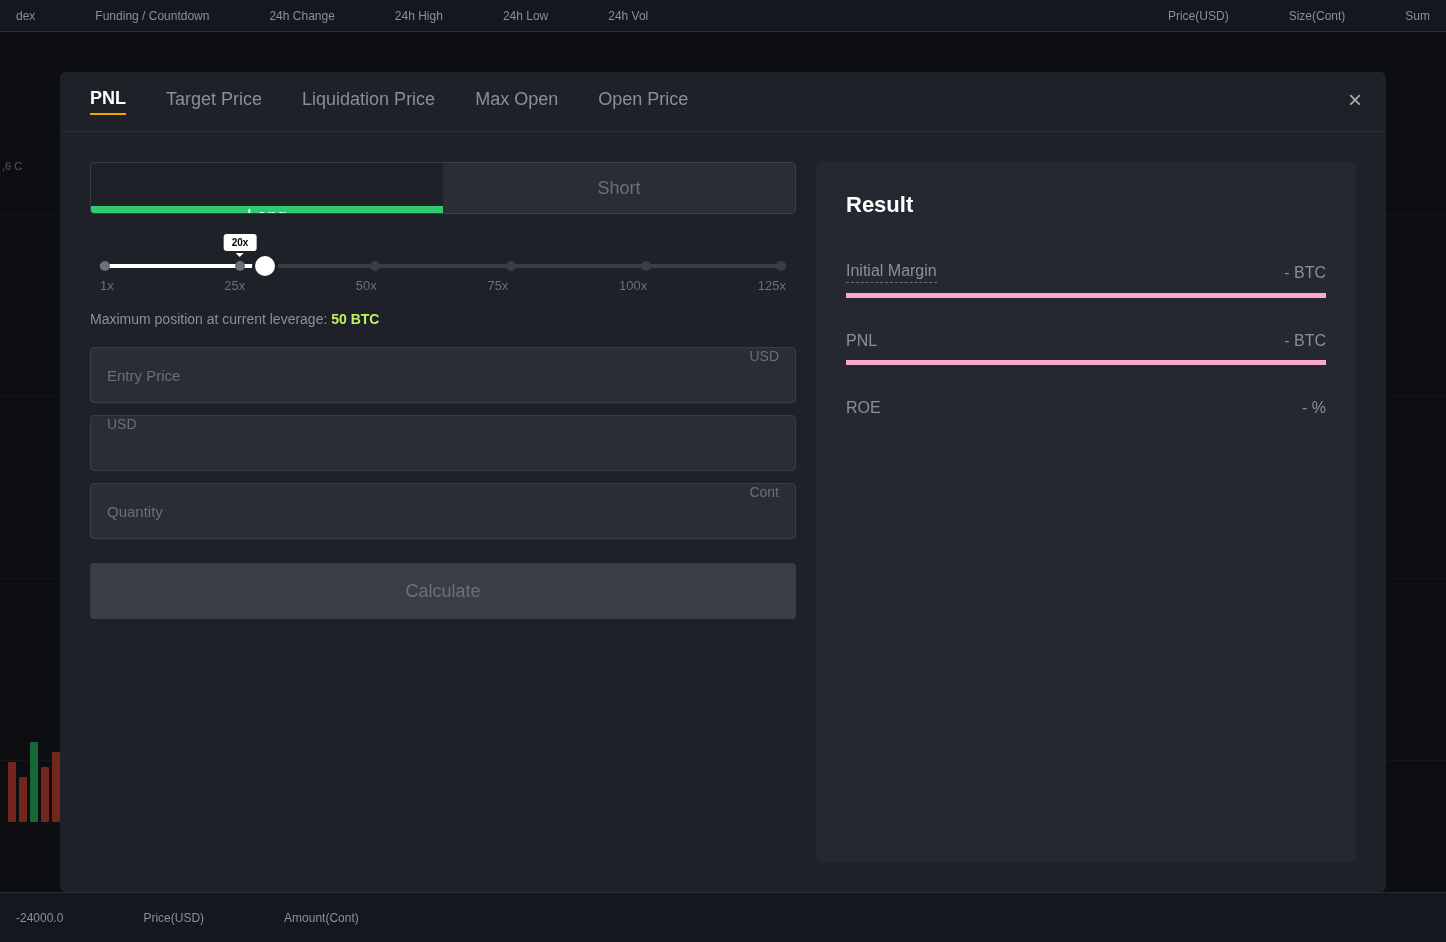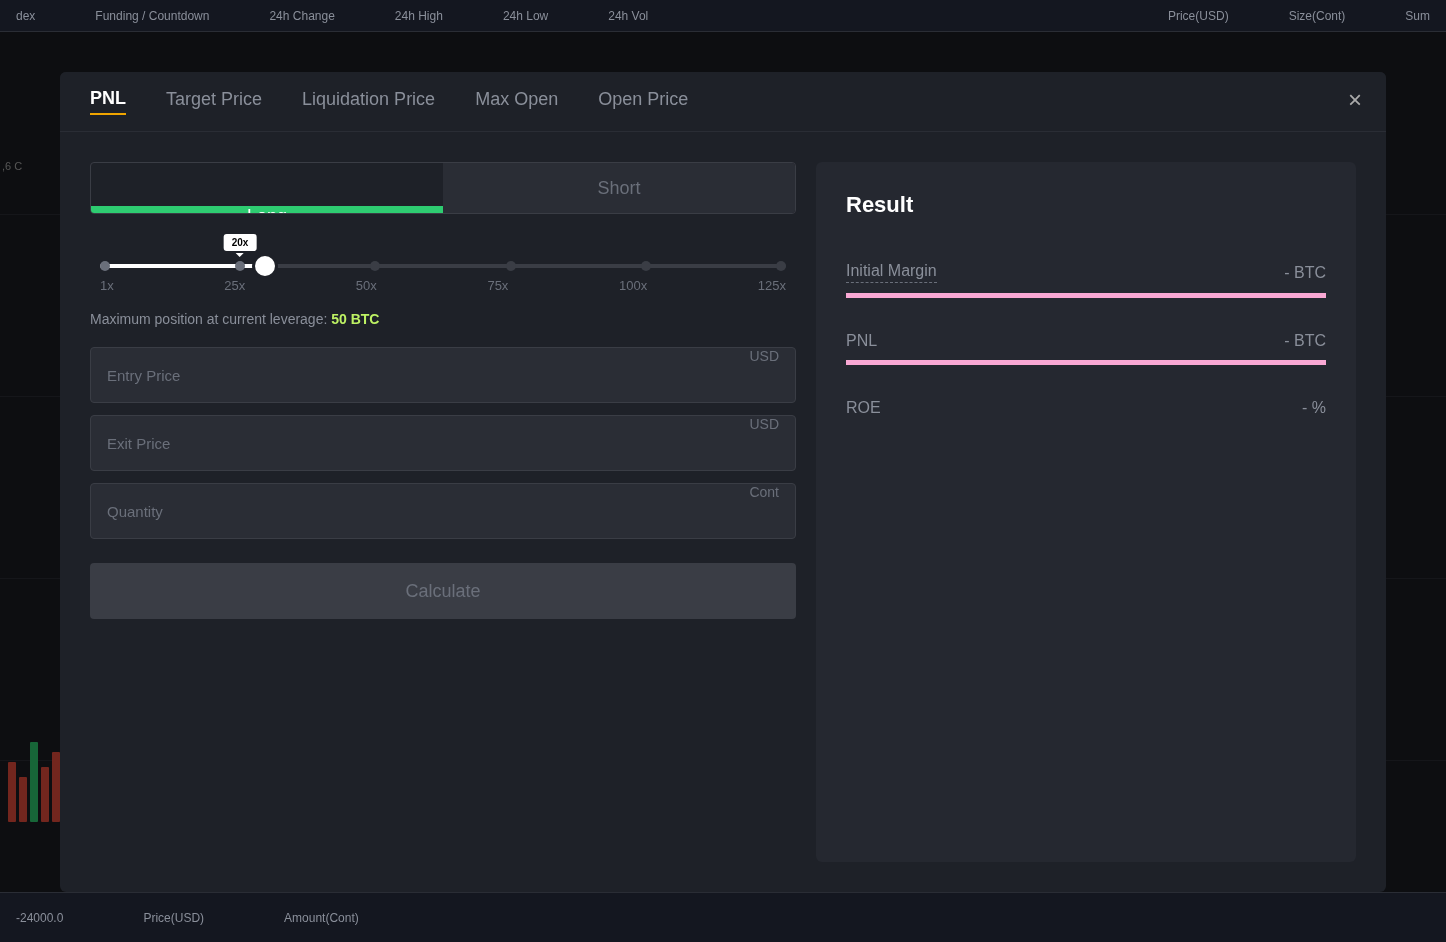--- a/index.html
+++ b/index.html
@@ -457,21 +457,20 @@
             <strong>50 BTC</strong>
           </p>
         </div>
 
         <div class="input-group">
           <div class="input-row">
             <input type="text" placeholder="Entry Price" style="">
             <span class="input-suffix">USD</span>
           </div>
           <div class="input-row">
-            <input type="text" placeholder="Exit Price" style="">
             <span class="input-suffix">USD</span>
           </div>
           <div class="input-row">
             <input type="text" placeholder="Quantity" style="">
             <span class="input-suffix">Cont</span>
           </div>
         </div>
 
         <button class="calc-btn">Calculate</button>
 

